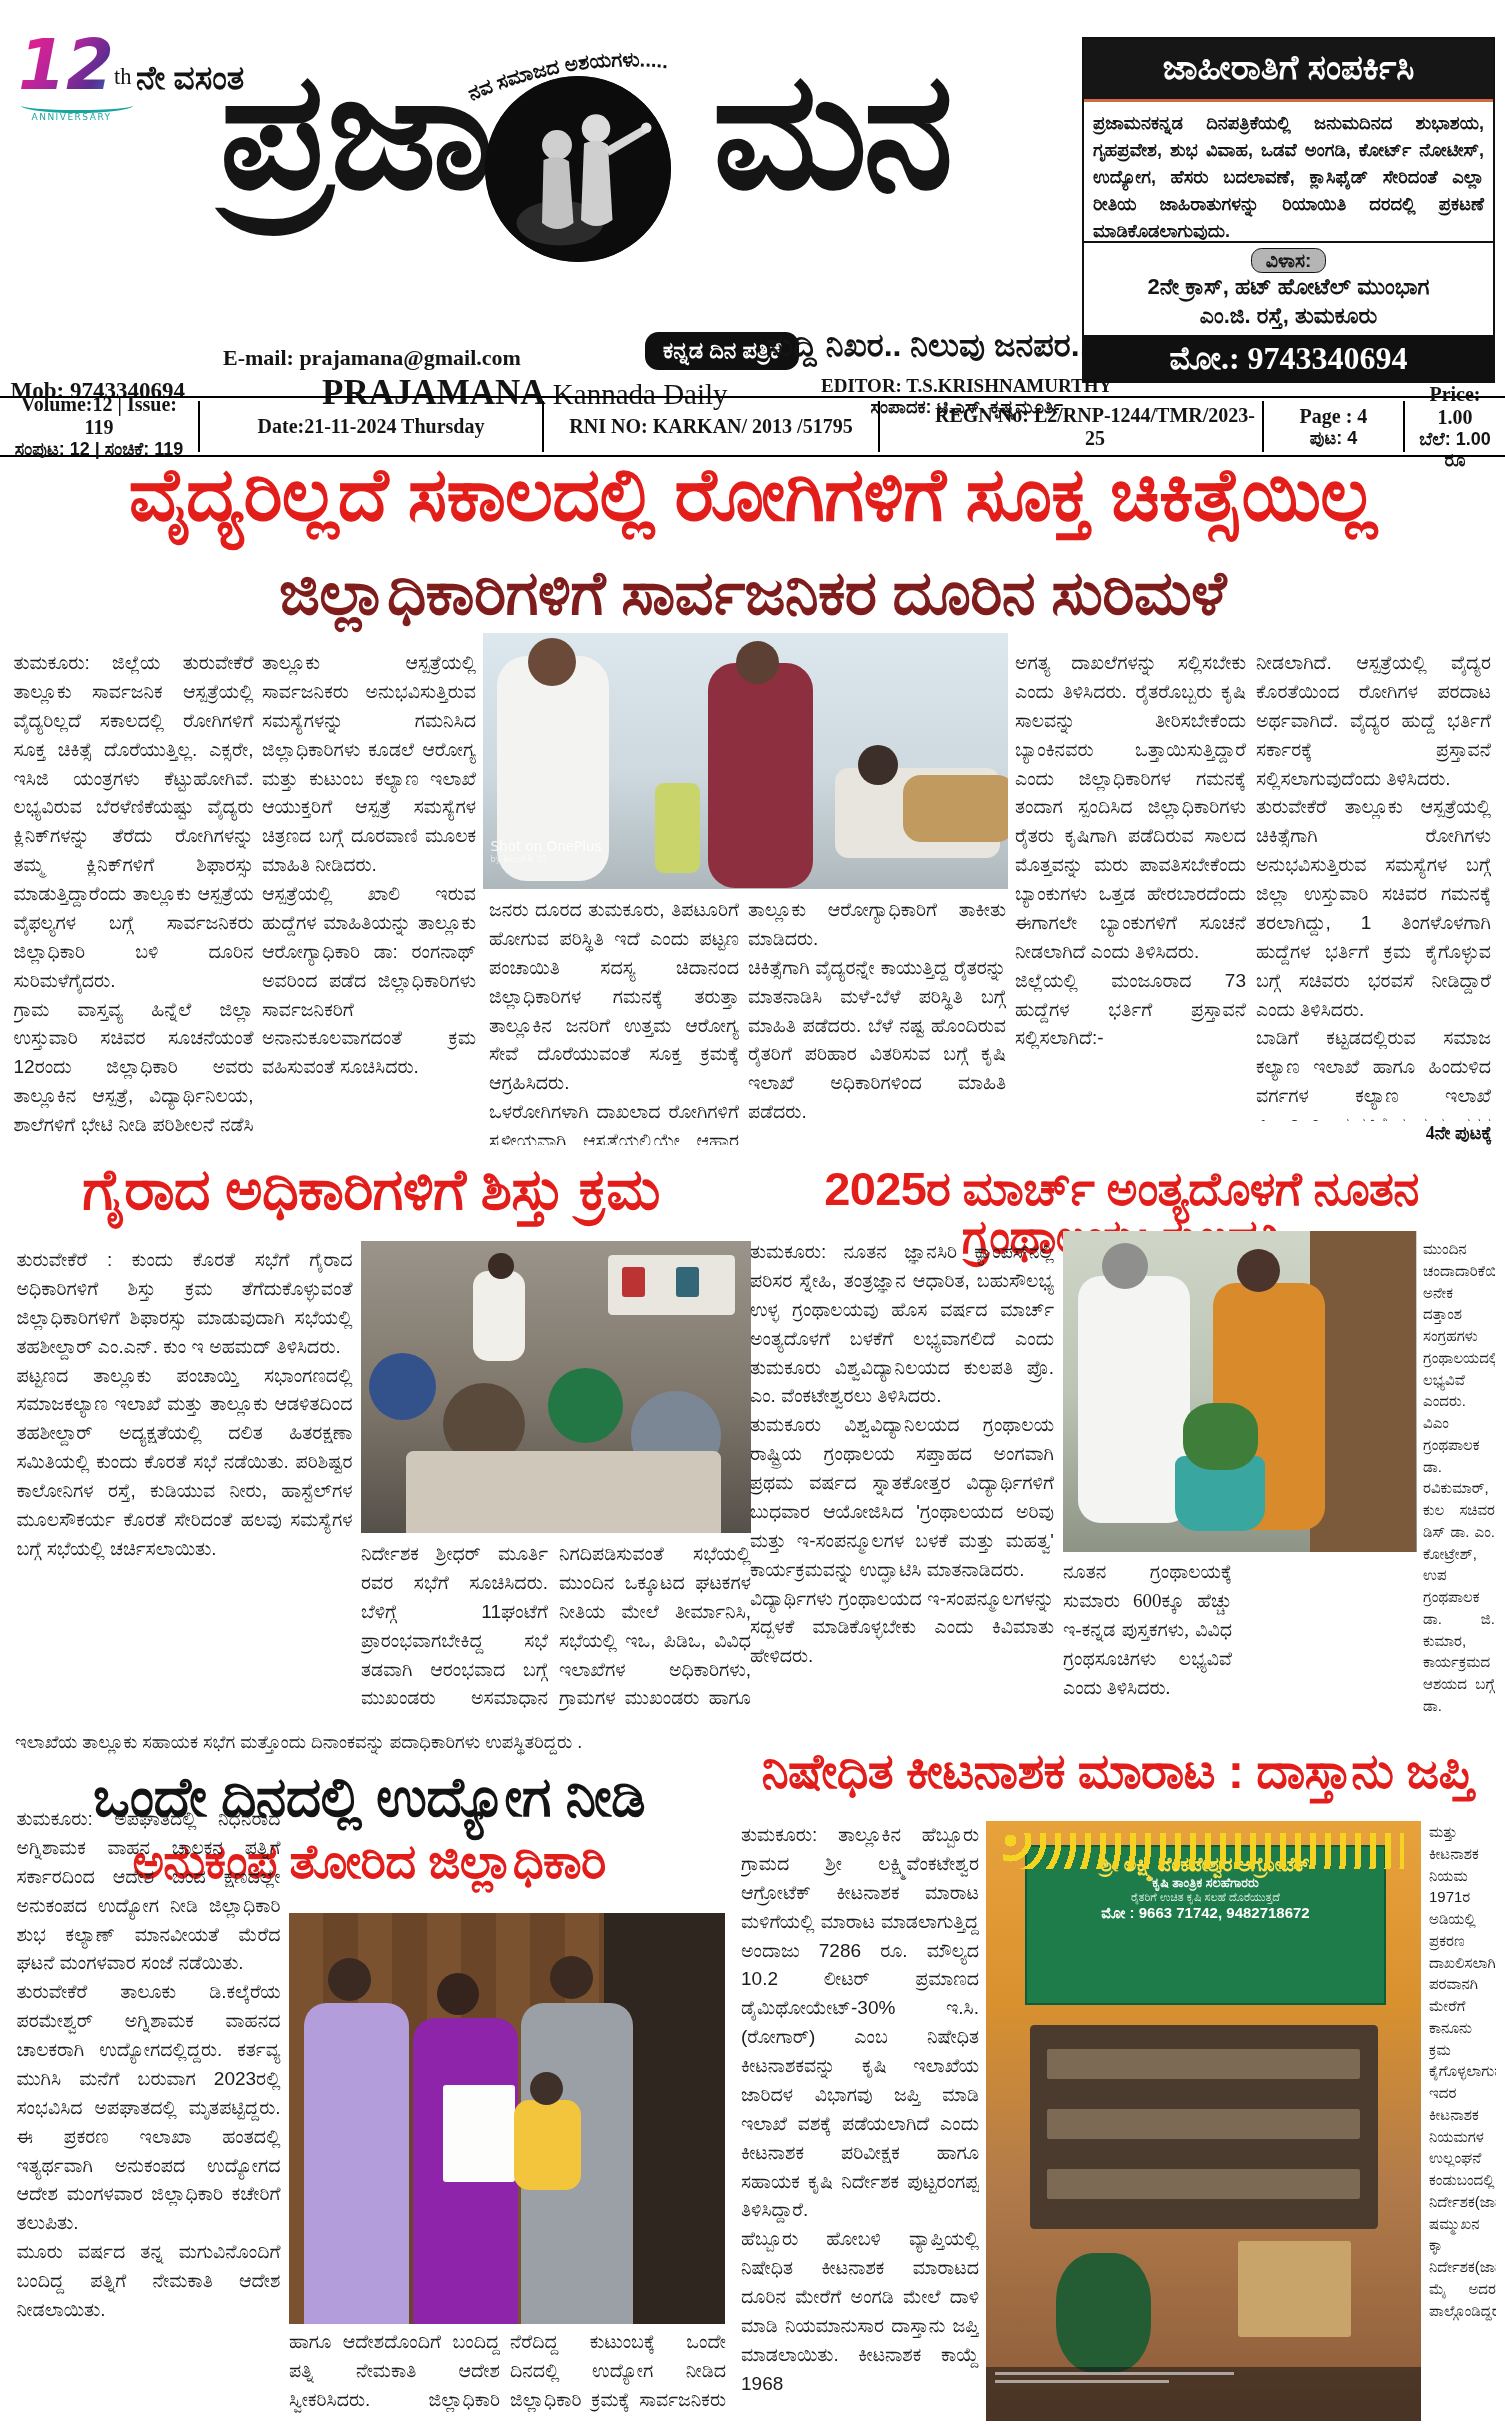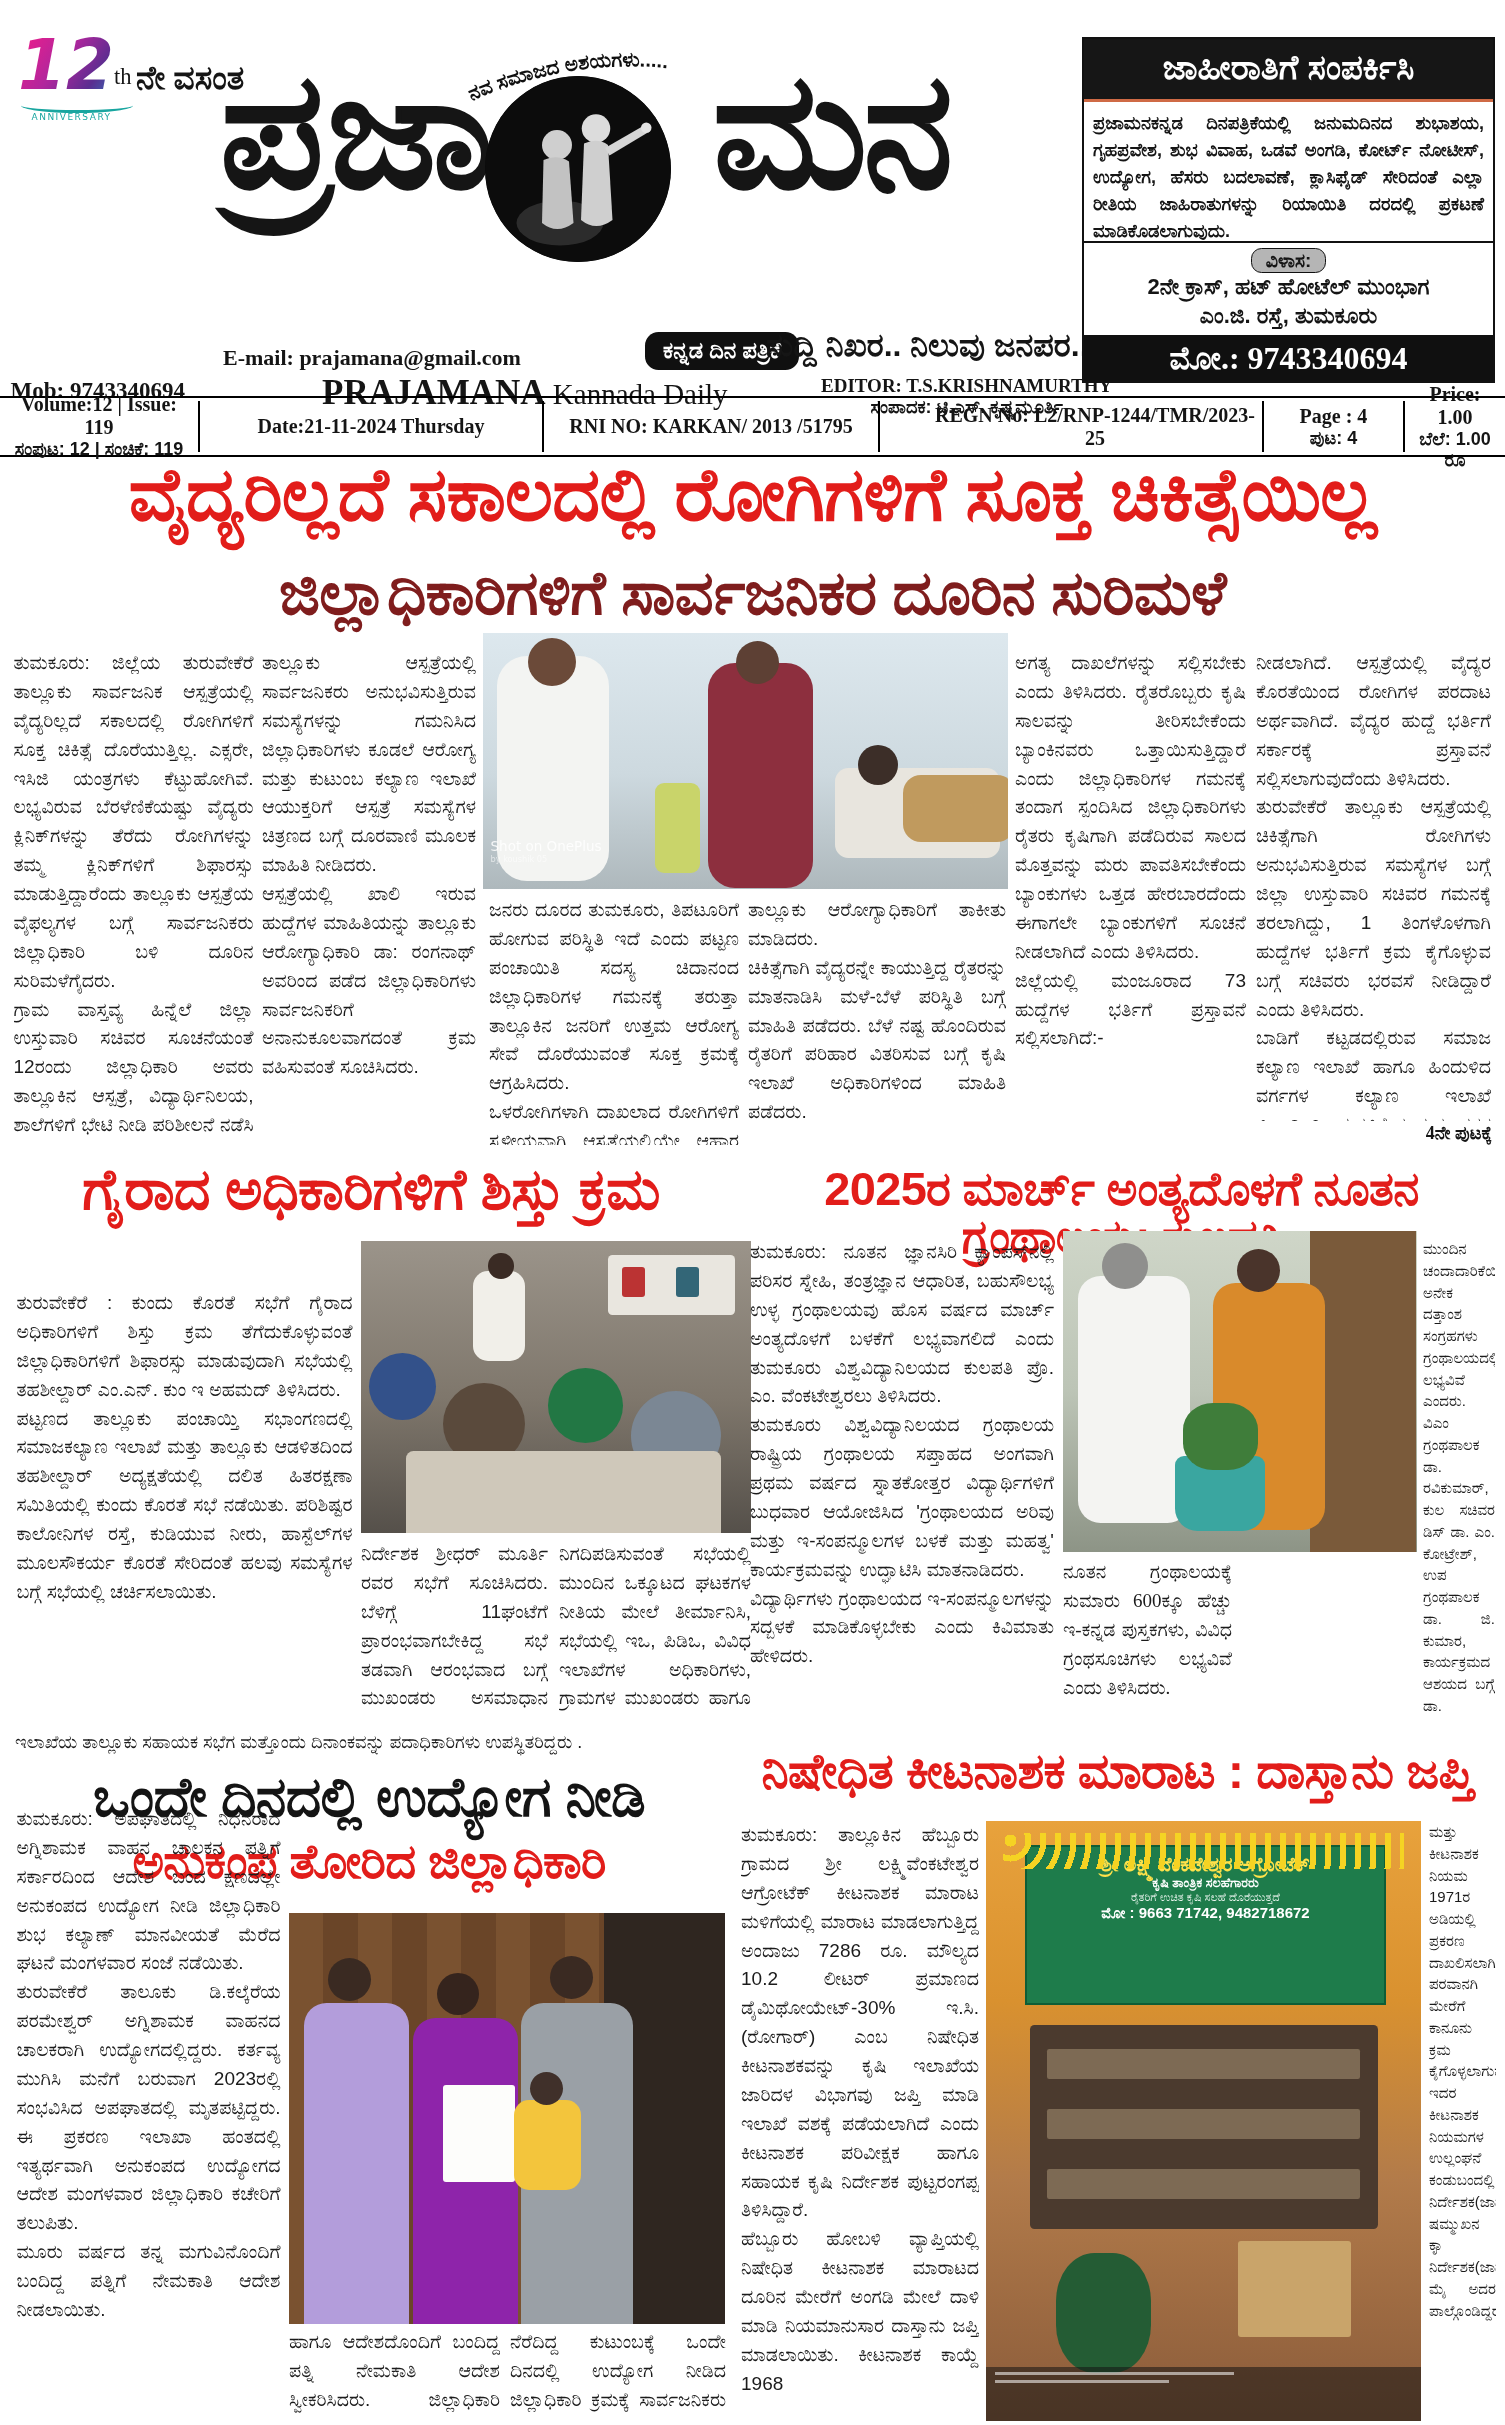--- a/index.html
+++ b/index.html
@@ -184,21 +184,21 @@
   <div class="col" style="left:748px;top:896px;width:258px;height:249px;">ತಾಲ್ಲೂಕು ಆರೋಗ್ಯಾಧಿಕಾರಿಗೆ ತಾಕೀತು ಮಾಡಿದರು.
 ಚಿಕಿತ್ಸೆಗಾಗಿ ವೈದ್ಯರನ್ನೇ ಕಾಯುತ್ತಿದ್ದ ರೈತರನ್ನು ಮಾತನಾಡಿಸಿ ಮಳೆ-ಬೆಳೆ ಪರಿಸ್ಥಿತಿ ಬಗ್ಗೆ ಮಾಹಿತಿ ಪಡೆದರು. ಬೆಳೆ ನಷ್ಟ ಹೊಂದಿರುವ ರೈತರಿಗೆ ಪರಿಹಾರ ವಿತರಿಸುವ ಬಗ್ಗೆ ಕೃಷಿ ಇಲಾಖೆ ಅಧಿಕಾರಿಗಳಿಂದ ಮಾಹಿತಿ ಪಡೆದರು.</div>
   <div class="col" style="left:1015px;top:649px;width:231px;height:496px;">ಅಗತ್ಯ ದಾಖಲೆಗಳನ್ನು ಸಲ್ಲಿಸಬೇಕು ಎಂದು ತಿಳಿಸಿದರು. ರೈತರೊಬ್ಬರು ಕೃಷಿ ಸಾಲವನ್ನು ತೀರಿಸಬೇಕೆಂದು ಬ್ಯಾಂಕಿನವರು ಒತ್ತಾಯಿಸುತ್ತಿದ್ದಾರೆ ಎಂದು ಜಿಲ್ಲಾಧಿಕಾರಿಗಳ ಗಮನಕ್ಕೆ ತಂದಾಗ ಸ್ಪಂದಿಸಿದ ಜಿಲ್ಲಾಧಿಕಾರಿಗಳು ರೈತರು ಕೃಷಿಗಾಗಿ ಪಡೆದಿರುವ ಸಾಲದ ಮೊತ್ತವನ್ನು ಮರು ಪಾವತಿಸಬೇಕೆಂದು ಬ್ಯಾಂಕುಗಳು ಒತ್ತಡ ಹೇರಬಾರದೆಂದು ಈಗಾಗಲೇ ಬ್ಯಾಂಕುಗಳಿಗೆ ಸೂಚನೆ ನೀಡಲಾಗಿದೆ ಎಂದು ತಿಳಿಸಿದರು.
 ಜಿಲ್ಲೆಯಲ್ಲಿ ಮಂಜೂರಾದ 73 ಹುದ್ದೆಗಳ ಭರ್ತಿಗೆ ಪ್ರಸ್ತಾವನೆ ಸಲ್ಲಿಸಲಾಗಿದೆ:-</div>
   <div class="col" style="left:1256px;top:649px;width:235px;height:472px;">ನೀಡಲಾಗಿದೆ. ಆಸ್ಪತ್ರೆಯಲ್ಲಿ ವೈದ್ಯರ ಕೊರತೆಯಿಂದ ರೋಗಿಗಳ ಪರದಾಟ ಅರ್ಥವಾಗಿದೆ. ವೈದ್ಯರ ಹುದ್ದೆ ಭರ್ತಿಗೆ ಸರ್ಕಾರಕ್ಕೆ ಪ್ರಸ್ತಾವನೆ ಸಲ್ಲಿಸಲಾಗುವುದೆಂದು ತಿಳಿಸಿದರು.
 ತುರುವೇಕೆರೆ ತಾಲ್ಲೂಕು ಆಸ್ಪತ್ರೆಯಲ್ಲಿ ಚಿಕಿತ್ಸೆಗಾಗಿ ರೋಗಿಗಳು ಅನುಭವಿಸುತ್ತಿರುವ ಸಮಸ್ಯೆಗಳ ಬಗ್ಗೆ ಜಿಲ್ಲಾ ಉಸ್ತುವಾರಿ ಸಚಿವರ ಗಮನಕ್ಕೆ ತರಲಾಗಿದ್ದು, 1 ತಿಂಗಳೊಳಗಾಗಿ ಹುದ್ದೆಗಳ ಭರ್ತಿಗೆ ಕ್ರಮ ಕೈಗೊಳ್ಳುವ ಬಗ್ಗೆ ಸಚಿವರು ಭರವಸೆ ನೀಡಿದ್ದಾರೆ ಎಂದು ತಿಳಿಸಿದರು.
 ಬಾಡಿಗೆ ಕಟ್ಟಡದಲ್ಲಿರುವ ಸಮಾಜ ಕಲ್ಯಾಣ ಇಲಾಖೆ ಹಾಗೂ ಹಿಂದುಳಿದ ವರ್ಗಗಳ ಕಲ್ಯಾಣ ಇಲಾಖೆ ವಿದ್ಯಾರ್ಥಿನಿಲಯಗಳಿಗೆ ಸ್ವಂತ ಕಟ್ಟಡಗಳ ನಿರ್ಮಾಣಕ್ಕಾಗಿ ಜಿಲ್ಲೆಯಲ್ಲಿ ಈವರೆಗೆ 73 ಸರ್ಕಾರಿ ಜಾಗವನ್ನು ಗುರುತಿಸಿ ಇಲಾಖೆಗಳಿಗೆ ಹಸ್ತಾಂತರಿಸಲಾಗಿದೆ.</div>
   <span class="abs cont" style="left:1342px;top:1123px;width:150px;">4ನೇ ಪುಟಕ್ಕೆ</span>
 
   <div class="sec-h" style="left:15px;top:1160px;width:712px;font-size:57px;color:#e21d1a;">ಗೈರಾದ ಅಧಿಕಾರಿಗಳಿಗೆ ಶಿಸ್ತು ಕ್ರಮ</div>
-  <div class="col" style="left:16.5px;top:1289px;width:336px;height:471px;">ತುರುವೇಕೆರೆ : ಕುಂದು ಕೊರತೆ ಸಭೆಗೆ ಗೈರಾದ ಅಧಿಕಾರಿಗಳಿಗೆ ಶಿಸ್ತು ಕ್ರಮ ತೆಗೆದುಕೊಳ್ಳುವಂತೆ ಜಿಲ್ಲಾಧಿಕಾರಿಗಳಿಗೆ ಶಿಫಾರಸ್ಸು ಮಾಡುವುದಾಗಿ ಸಭೆಯಲ್ಲಿ ತಹಶೀಲ್ದಾರ್ ಎಂ.ಎನ್. ಕುಂ ಇ ಅಹಮದ್ ತಿಳಿಸಿದರು.
+  <div class="col" style="left:16.5px;top:1246px;width:336px;height:471px;">ತುರುವೇಕೆರೆ : ಕುಂದು ಕೊರತೆ ಸಭೆಗೆ ಗೈರಾದ ಅಧಿಕಾರಿಗಳಿಗೆ ಶಿಸ್ತು ಕ್ರಮ ತೆಗೆದುಕೊಳ್ಳುವಂತೆ ಜಿಲ್ಲಾಧಿಕಾರಿಗಳಿಗೆ ಶಿಫಾರಸ್ಸು ಮಾಡುವುದಾಗಿ ಸಭೆಯಲ್ಲಿ ತಹಶೀಲ್ದಾರ್ ಎಂ.ಎನ್. ಕುಂ ಇ ಅಹಮದ್ ತಿಳಿಸಿದರು.
 ಪಟ್ಟಣದ ತಾಲ್ಲೂಕು ಪಂಚಾಯ್ತಿ ಸಭಾಂಗಣದಲ್ಲಿ ಸಮಾಜಕಲ್ಯಾಣ ಇಲಾಖೆ ಮತ್ತು ತಾಲ್ಲೂಕು ಆಡಳಿತದಿಂದ ತಹಶೀಲ್ದಾರ್ ಅದ್ಯಕ್ಷತೆಯಲ್ಲಿ ದಲಿತ ಹಿತರಕ್ಷಣಾ ಸಮಿತಿಯಲ್ಲಿ ಕುಂದು ಕೊರತೆ ಸಭೆ ನಡೆಯಿತು. ಪರಿಶಿಷ್ಟರ ಕಾಲೋನಿಗಳ ರಸ್ತೆ, ಕುಡಿಯುವ ನೀರು, ಹಾಸ್ಟೆಲ್‌ಗಳ ಮೂಲಸೌಕರ್ಯ ಕೊರತೆ ಸೇರಿದಂತೆ ಹಲವು ಸಮಸ್ಯೆಗಳ ಬಗ್ಗೆ ಸಭೆಯಲ್ಲಿ ಚರ್ಚಿಸಲಾಯಿತು.</div>
 
   <div class="photo" style="left:361px;top:1241px;width:390px;height:292px;background:linear-gradient(180deg,#9b948a 0%,#7e766b 55%,#55504a 100%);">
     <div class="blob" style="left:247px;top:13.5px;width:127px;height:60px;background:#e9e6df;border-radius:4.5px;"></div>
     <div class="blob" style="left:261px;top:25.5px;width:22.5px;height:30px;background:#b33;border-radius:3px;"></div>
     <div class="blob" style="left:315px;top:25.5px;width:22.5px;height:30px;background:#367;border-radius:3px;"></div>
     <div class="blob" style="left:112px;top:30px;width:52px;height:90px;background:#f1efe9;border-radius:15px;"></div>
     <div class="blob" style="left:127px;top:12px;width:25.5px;height:25.5px;background:#3a2b24;"></div>
     <div class="blob" style="left:7.5px;top:112px;width:67px;height:67px;background:#33518a;"></div>
     <div class="blob" style="left:82px;top:142px;width:82px;height:82px;background:#5a4a3c;"></div>

